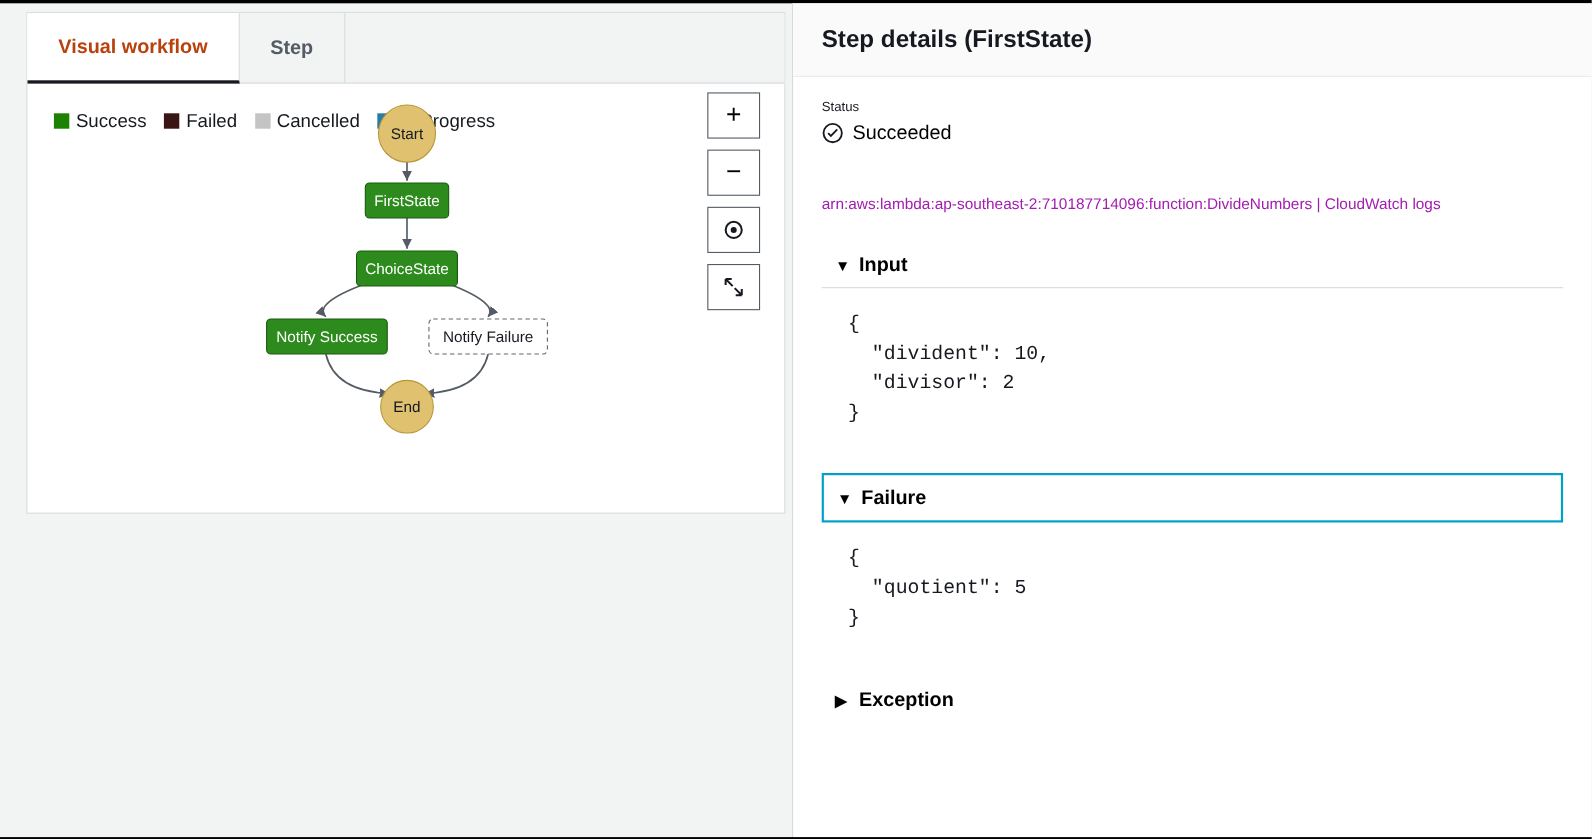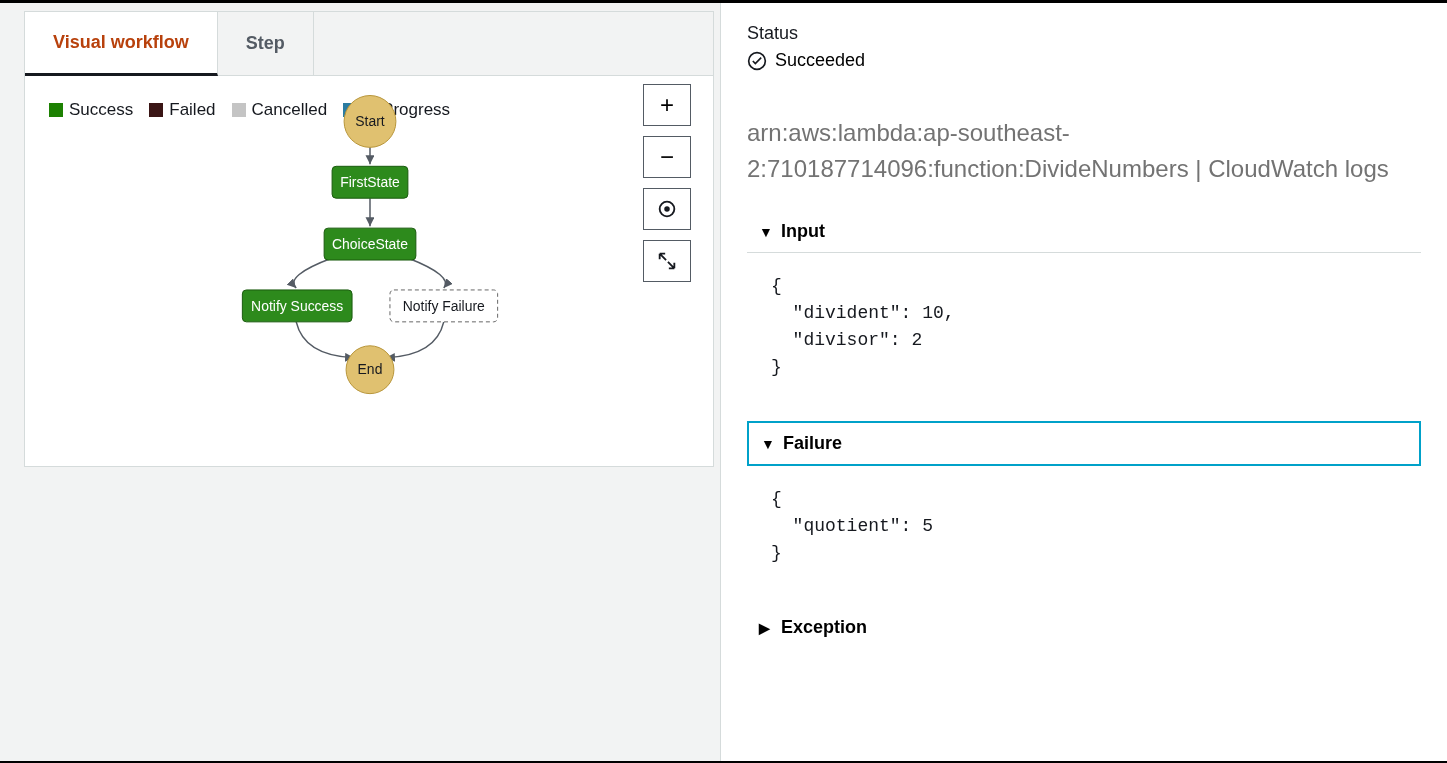--- a/index.html
+++ b/index.html
@@ -113,35 +113,35 @@
       border-bottom: 1px solid #eaeded;
       background: #fafafa;
     }
     .right-title {
       font-size: 22px;
       font-weight: 700;
       color: #16191f;
     }
     .details-body { padding: 20px 26px; }
     .field-label {
-      font-size: 18px;
+      font-size: 12px;
       color: #16191f;
       margin-bottom: 6px;
     }
     .status-row {
       display: flex;
       align-items: center;
       gap: 8px;
       font-size: 18px;
       margin-bottom: 44px;
     }
     .check-icon { width: 20px; height: 20px; }
     .resource-val {
-      font-size: 24px;
-      color: #737373;
+      font-size: 14px;
+      color: #a21caf;
       line-height: 1.5;
       margin-bottom: 24px;
     }
     .section {
       margin-bottom: 20px;
     }
     .section-header {
       display: flex;
       align-items: center;
       gap: 10px;
@@ -244,20 +244,23 @@
             <svg viewBox="0 0 24 24" fill="none" stroke="#16191f" stroke-width="2">
                 <path d="M4 4h6M4 4v6M4 4l7 7M20 20h-6M20 20v-6M20 20l-7-7"></path>
               </svg>
           </button>
         </div>
       </div>
     </div>
   </div>
 
   <div class="right-panel">
+    <div class="right-header">
+      <div class="right-title">Step details (FirstState)</div>
+    </div>
     <div class="details-body">
       <div class="field-label">Status</div>
       <div class="status-row">
         <svg class="check-icon" viewBox="0 0 24 24">
             <circle cx="12" cy="12" r="10" fill="none" stroke="#16191f" stroke-width="2"></circle>
             <path d="M7 12l3 3 7-7" fill="none" stroke="#16191f" stroke-width="2"></path>
           </svg>
         <span>Succeeded</span>
       </div>
 

